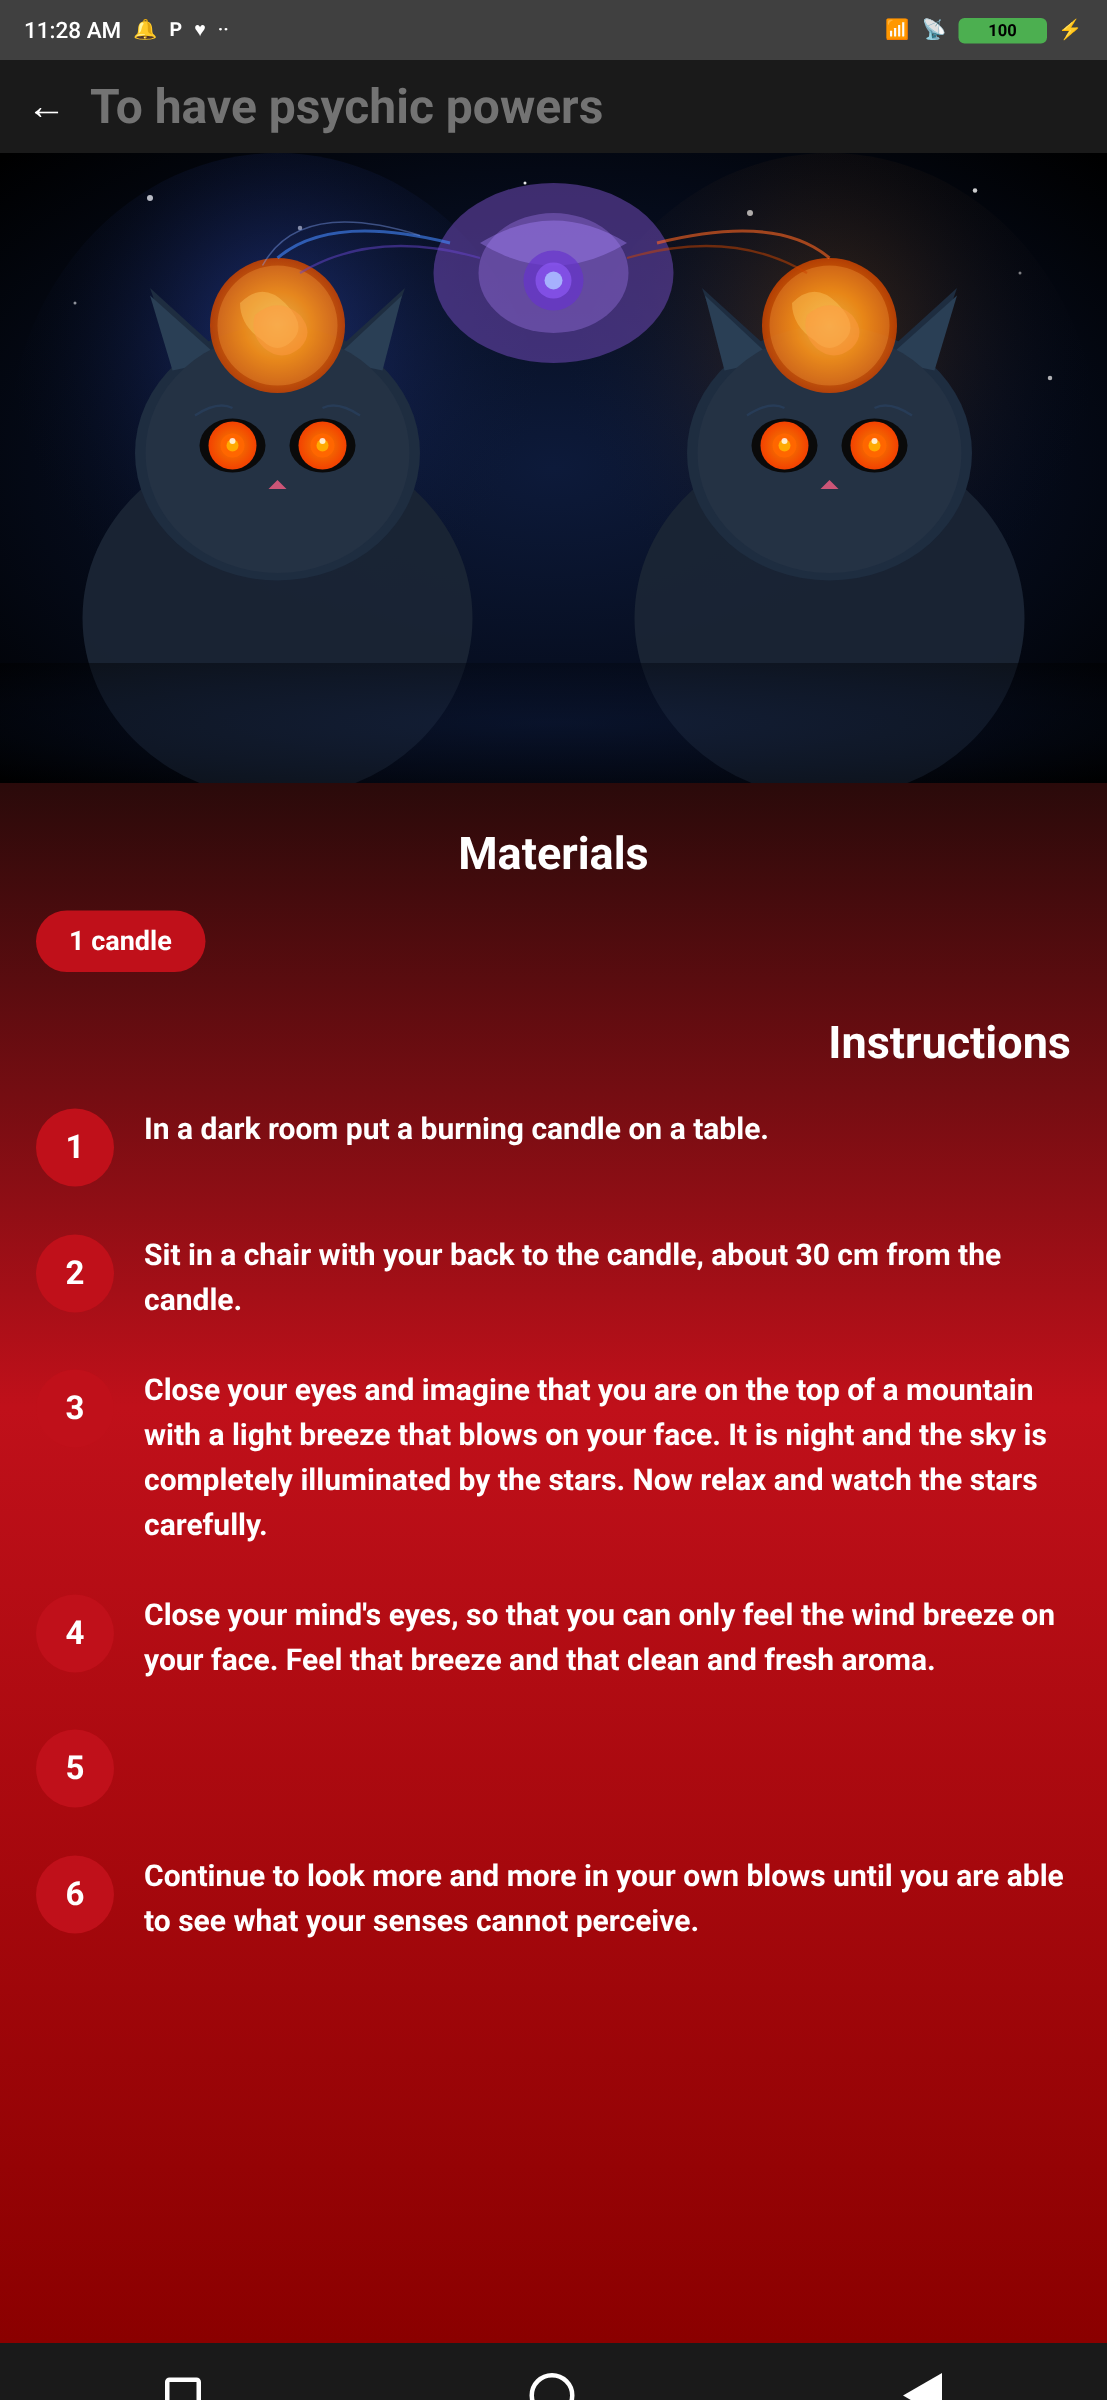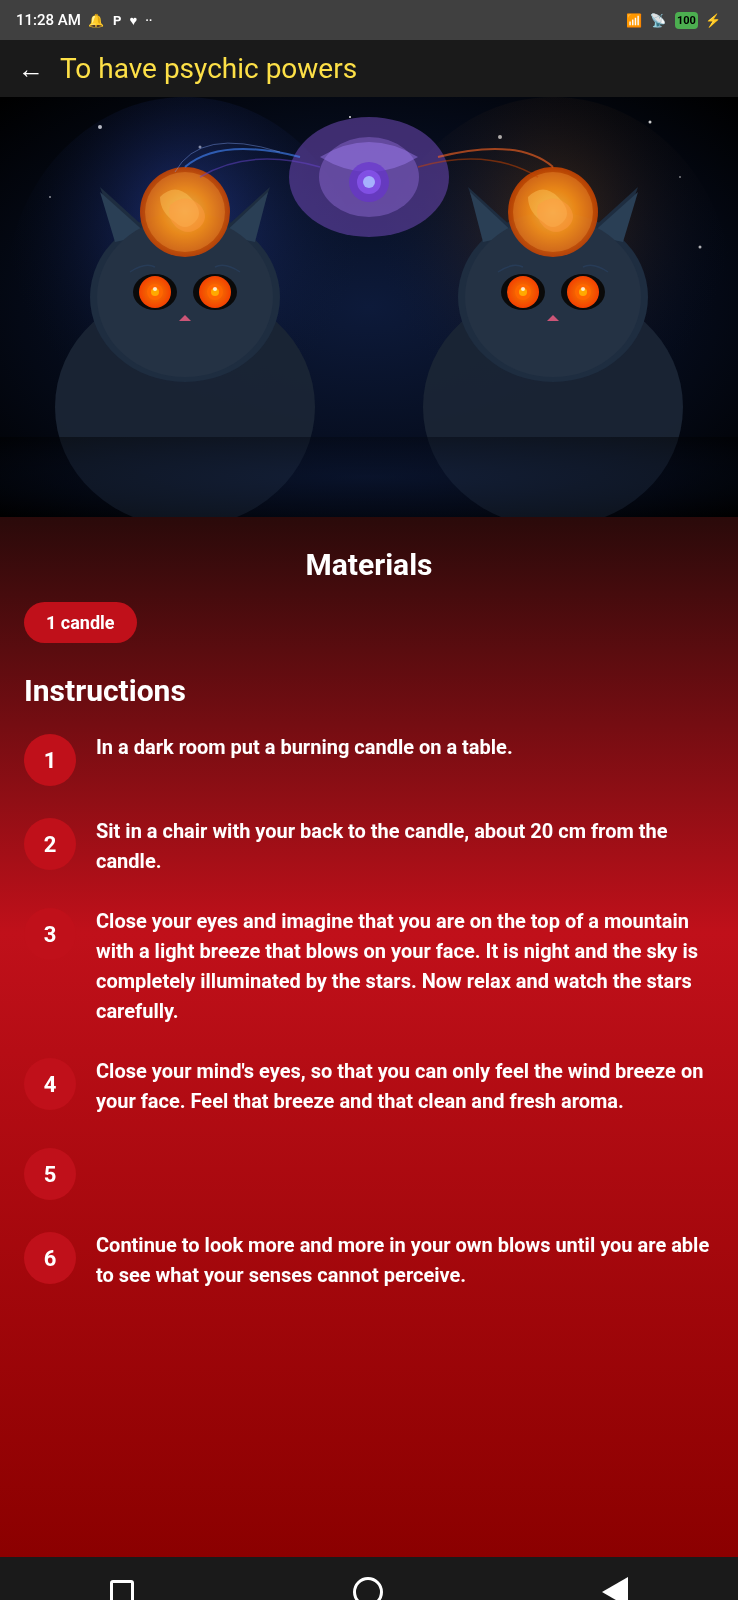--- a/index.html
+++ b/index.html
@@ -34,42 +34,42 @@
       align-items: center;
       gap: 8px;
       color: #fff;
       font-size: 13px;
     }
     .battery-badge {
       background: #4caf50;
       color: #000;
       font-size: 11px;
       font-weight: bold;
-      padding: 2px 2px;
+      padding: 2px 20px;
       border-radius: 4px;
     }
 
     
     .top-bar {
       background: #1a1a1a;
       display: flex;
       align-items: center;
       padding: 12px 18px;
       gap: 16px;
     }
     .back-arrow {
       color: #fff;
       font-size: 26px;
       cursor: pointer;
       line-height: 1;
     }
     .top-bar-title {
-      color: #fde047;
-      font-size: 28px;
-      font-weight: normal;
+      color: #737373;
+      font-size: 32px;
+      font-weight: bold;
     }
 
     
     .hero-image {
       width: 738px;
       height: 420px;
       background: radial-gradient(ellipse at center, #0d1a3a 0%, #050b1a 60%, #000 100%);
       position: relative;
       overflow: hidden;
       display: flex;
@@ -114,21 +114,21 @@
       border-radius: 30px;
       border: none;
       cursor: default;
     }
 
     
     .instructions-title {
       color: #fff;
       font-size: 30px;
       font-weight: bold;
-      text-align: left;
+      text-align: right;
       margin-bottom: 24px;
     }
 
     .step {
       display: flex;
       align-items: flex-start;
       gap: 20px;
       margin-bottom: 30px;
     }
     .step-number {
@@ -356,21 +356,21 @@
 
   <h2 class="instructions-title">Instructions</h2>
 
   <div class="step">
     <div class="step-number">1</div>
     <p class="step-text">In a dark room put a burning candle on a table.</p>
   </div>
 
   <div class="step">
     <div class="step-number">2</div>
-    <p class="step-text">Sit in a chair with your back to the candle, about 20 cm from the candle.</p>
+    <p class="step-text">Sit in a chair with your back to the candle, about 30 cm from the candle.</p>
   </div>
 
   <div class="step">
     <div class="step-number">3</div>
     <p class="step-text">Close your eyes and imagine that you are on the top of a mountain with a light breeze that blows on your face. It is night and the sky is completely illuminated by the stars. Now relax and watch the stars carefully.</p>
   </div>
 
   <div class="step">
     <div class="step-number">4</div>
     <p class="step-text">Close your mind's eyes, so that you can only feel the wind breeze on your face. Feel that breeze and that clean and fresh aroma.</p>

